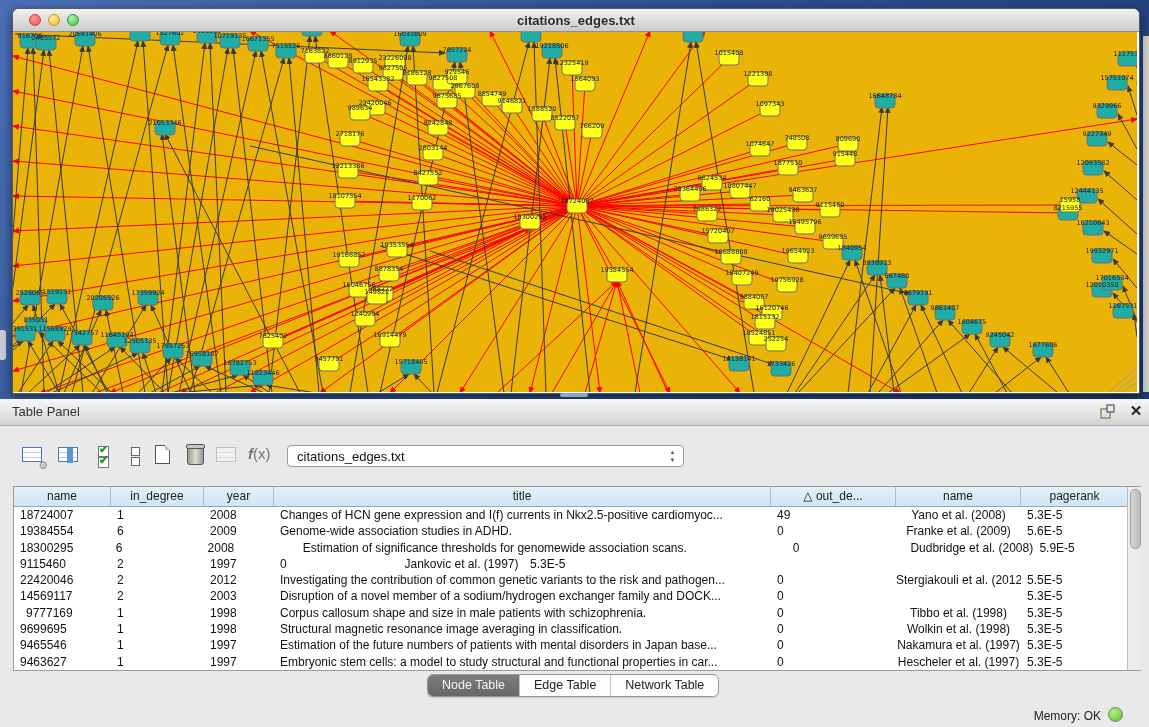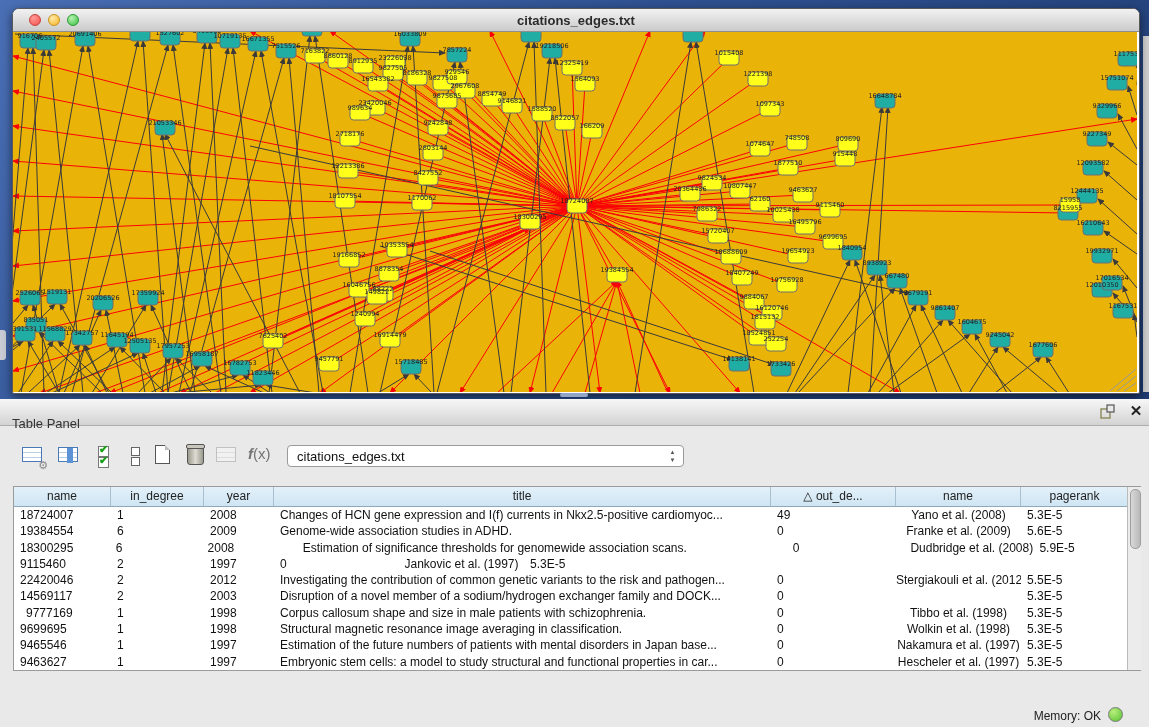--- a/index.html
+++ b/index.html
@@ -21,21 +21,21 @@
   .light{position:absolute;top:5px;width:12px;height:12px;border-radius:50%;box-sizing:border-box;}
   .light.red{left:16px;background:radial-gradient(circle at 35% 30%,#ff9a96,#f4504a);border:1px solid #c8403c;}
   .light.yellow{left:35px;background:radial-gradient(circle at 35% 30%,#ffe9a8,#f6b322);border:1px solid #c9921f;}
   .light.green{left:54px;background:radial-gradient(circle at 35% 30%,#b7f0b2,#39c23f);border:1px solid #2d9b33;}
   .canvas{position:absolute;left:0;top:23px;width:1124px;height:360px;background:#eab308;overflow:hidden;}
   .splitter-handle{position:absolute;left:560px;top:393px;width:28px;height:4px;border-radius:2px;background:#93a5c6;}
   
   .table-panel{position:absolute;left:0;top:399px;width:1149px;height:328px;background:#e9e9e9;}
   .panel-header{position:absolute;left:0;top:0;width:1149px;height:26px;
                 background:linear-gradient(#f7f7f7,#d3d3d3);border-bottom:1px solid #adadad;}
-  .panel-title{position:absolute;left:12px;top:5px;font-size:13px;color:#333;margin-top:12px;}
+  .panel-title{position:absolute;left:12px;top:5px;font-size:13px;color:#333;}
   .float-btn{position:absolute;left:1100px;top:5px;width:16px;height:16px;cursor:default;}
   .close-btn{position:absolute;left:1128px;top:3px;width:16px;height:18px;
              font-size:15px;font-weight:bold;color:#222;text-align:center;line-height:18px;}
   .toolbar{position:absolute;left:0;top:36px;width:1149px;height:40px;}
   .tbtn{position:absolute;top:8px;width:26px;height:26px;}
   .combo{position:absolute;left:287px;top:10px;width:397px;height:22px;background:#fff;
          border:1px solid #9a9a9a;border-radius:4px;box-sizing:border-box;}
   .combo-text{position:absolute;left:9px;top:3px;font-size:13px;color:#111;}
   .combo-step{position:absolute;right:5px;top:2px;width:11px;height:16px;font-size:6px;line-height:8px;
               color:#555;text-align:center;}
@@ -723,19 +723,24 @@
             <div class="td" style="width: 125px;">0</div>
             <div class="td center" style="width: 125px;">Hescheler et al. (1997)</div>
             <div class="td" style="width: 108px;">5.3E-5</div>
           </div>
         </div>
       <div class="vscroll">
           <div class="vthumb"></div>
         </div>
     </div>
 
+    <div class="tabs" id="tabs">
+        <div class="tab sel">Node Table</div>
+        <div class="tab">Edge Table</div>
+        <div class="tab">Network Table</div>
+      </div>
 
     <div class="statusbar">
       <span class="mem-label">Memory: OK</span>
       <span class="mem-dot"></span>
     </div>
   </div>
 </div>
 
 </body></html>

